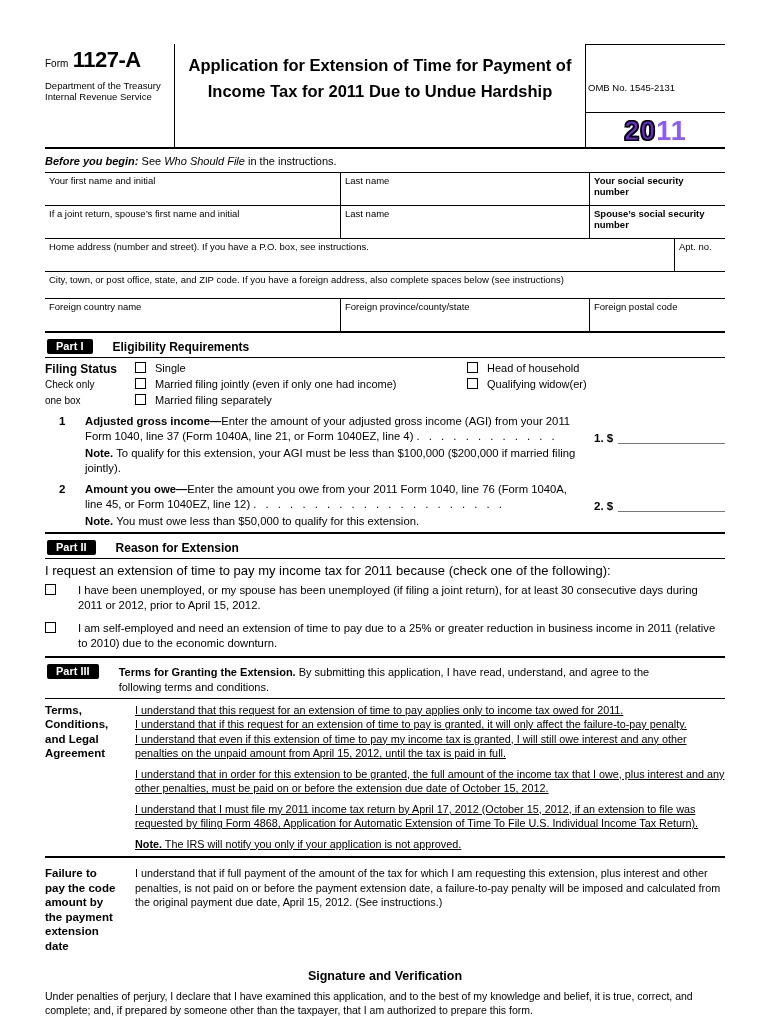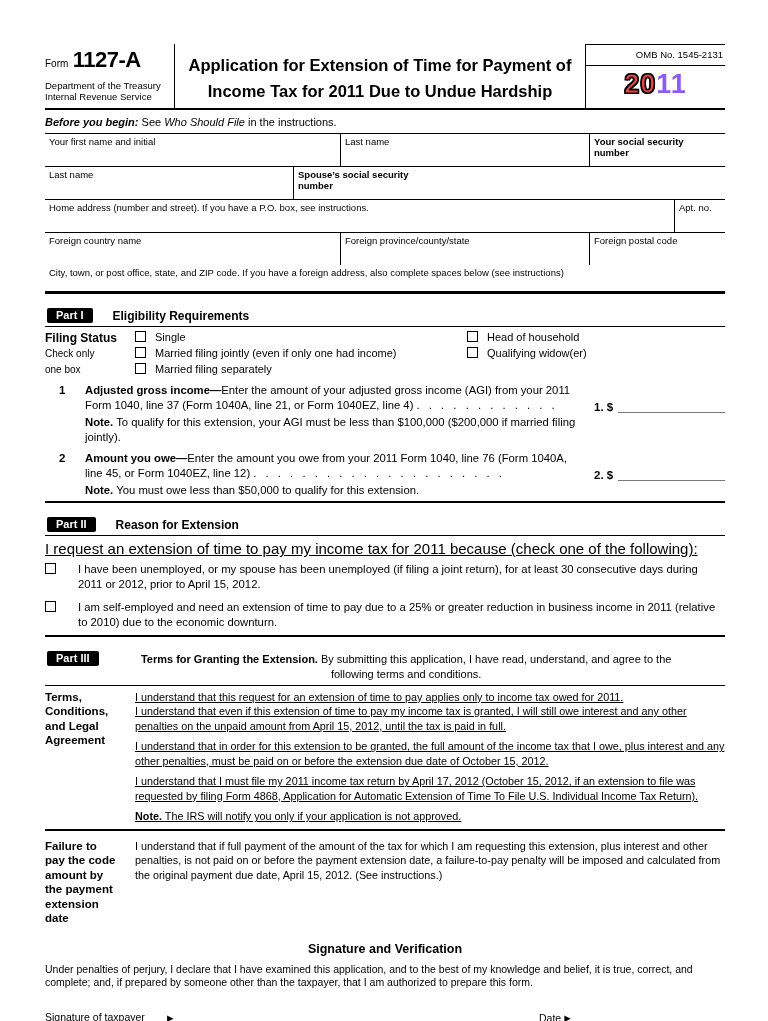--- a/index.html
+++ b/index.html
@@ -9,44 +9,44 @@
 
   
   .header { display:flex; border-bottom:2.5px solid #000; }
   .h-left { width:130px; border-right:1.5px solid #000; padding:3px 6px 4px 0; }
   .form-word { font-size:10px; }
   .form-num { font-size:22px; font-weight:bold; letter-spacing:-0.5px; }
   .agency { font-size:9.5px; line-height:1.2; margin-top:7px; }
   .h-center { flex:1; text-align:center; padding:9px 10px 4px; }
   .title { font-size:16.5px; font-weight:bold; line-height:1.55; }
   .h-right { width:140px; border-left:1.5px solid #000; border-top:1px solid #000; display:flex; flex-direction:column; }
-  .omb { font-size:9.5px; text-align:right; padding:4px 2px 5px; border-bottom:1.5px solid #000; }
+  .omb { font-size:9.5px; text-align:left; padding:4px 2px 19px; border-bottom:1.5px solid #000;margin-top:33px; }
   .year { font-size:27px; font-weight:bold; text-align:center; padding-top:3px; letter-spacing:1px; }
-  .y-outline { color:#ef4444; -webkit-text-stroke:1.2px #000;
+  .y-outline { color:#6d28d9; -webkit-text-stroke:1.2px #000;
                text-shadow:-1px -1px 0 #000,1px -1px 0 #000,-1px 1px 0 #000,1px 1px 0 #000; }
   .y-solid { color:#8b5cf6; }
 
   
   .before { font-size:11px; padding:6px 0 5px; }
   .bi { font-weight:bold; font-style:italic; }
   .it { font-style:italic; }
 
   
   .ntable { border-top:1px solid #000; }
   .nrow { display:flex; border-bottom:1px solid #000; }
   .ncell { font-size:9.5px; padding:2px 4px 0 4px; }
   .brd-r { border-right:1px solid #000; }
   .brd-l { border-left:1px solid #000; }
   .bold { font-weight:bold; }
   .h32 { height:32px; } .h26 { height:26px; }
   .c1 { width:296px; } .c2 { width:249px; } .c3 { width:135px; }
   .ca { width:629px; } .cb { width:51px; }
 
   
-  .part-bar { display:flex; align-items:flex-start; border-top:2px solid #000; border-bottom:1px solid #000; padding:14px 0 3px 2px;text-align:center; }
+  .part-bar { display:flex; align-items:flex-start; border-top:2px solid #000; border-bottom:1px solid #000; padding:6px 0 3px 2px; }
   .part-badge { background:#000; color:#fff; font-weight:bold; font-size:11px; padding:1px 9px 2px; border-radius:2px; margin-right:20px; white-space:nowrap; }
   .part-title { font-weight:bold; font-size:12px; padding-top:1px; }
   .p3-text { font-size:11px; width:575px; line-height:1.35; padding-top:1px; }
   .p3-text .pb { font-weight:bold; }
 
   
   .fs { display:flex; padding:3px 0 2px; }
   .fs-col1 { width:90px; }
   .fs-title { font-weight:bold; font-size:12px; line-height:16px; }
   .fs-sub { font-size:10px; line-height:16px; }
@@ -59,21 +59,21 @@
   .ln-num { width:40px; padding-left:14px; font-weight:bold; font-size:11.5px; line-height:15px; }
   .ln-body { width:495px; font-size:11.3px; line-height:15px; }
   .ln-body .lb { font-weight:bold; }
   .dots { word-spacing:5px; letter-spacing:0.5px; }
   .ln-amt { flex:1; display:flex; align-items:flex-end; }
   .amt-label { font-weight:bold; font-size:11.5px; white-space:nowrap; padding-left:14px; }
   .amt-line { flex:1; border-bottom:1.2px solid #777; height:13px; margin-left:5px; }
   .ln-note { margin-left:40px; width:522px; font-size:11.3px; line-height:15px; padding:2px 0 3px; }
 
   
-  .p2-intro { font-size:15px; padding:4px 0 2px;text-decoration:underline; }
+  .p2-intro { font-size:13px; padding:4px 0 2px; }
   .p2-item { display:flex; gap:22px; padding:3px 0 5px; font-size:11.3px; line-height:15px; }
   .p2-item .txt { flex:1; }
 
   
   .tworow { display:flex; padding:4px 0 5px; }
   .t-label { width:90px; font-weight:bold; font-size:11.5px; line-height:14.5px; }
   .t-body { flex:1; font-size:10.8px; line-height:14.5px; }
   .tp { margin:0;text-decoration:underline; } .gap { margin-top:6px; }
   .nb { font-weight:bold; }
   .failure { border-top:2px solid #000; min-height:100px; }
@@ -123,34 +123,35 @@
     <span class="bi">Before you begin:</span><span> See </span><span class="it">Who Should File</span><span> in the instructions.</span>
   </div>
 
   <div class="ntable">
     <div class="nrow">
       <div class="ncell c1 h32 brd-r"><span>Your first name and initial</span></div>
       <div class="ncell c2 h32 brd-r"><span>Last name</span></div>
       <div class="ncell c3 h32 bold"><span>Your social security number</span></div>
     </div>
     <div class="nrow">
+      <div class="ncell c1 h32 brd-r"><span>If a joint return, spouse’s first name and initial</span></div>
       <div class="ncell c2 h32 brd-r"><span>Last name</span></div>
       <div class="ncell c3 h32 bold"><span>Spouse’s social security number</span></div>
     </div>
     <div class="nrow">
       <div class="ncell ca h32"><span>Home address (number and street). If you have a P.O. box, see instructions.</span></div>
       <div class="ncell cb h32 brd-l"><span>Apt. no.</span></div>
+    </div>
+    <div class="nrow">
+      <div class="ncell h26" style="width:100%"><span>City, town, or post office, state, and ZIP code. If you have a foreign address, also complete spaces below (see instructions)</span></div>
     </div>
     <div class="nrow" style="border-bottom:none">
       <div class="ncell c1 h32 brd-r"><span>Foreign country name</span></div>
       <div class="ncell c2 h32 brd-r"><span>Foreign province/county/state</span></div>
       <div class="ncell c3 h32"><span>Foreign postal code</span></div>
-    </div>
-    <div class="nrow">
-      <div class="ncell h26" style="width:100%"><span>City, town, or post office, state, and ZIP code. If you have a foreign address, also complete spaces below (see instructions)</span></div>
     </div>
   </div>
 
   <div class="part-bar">
     <span class="part-badge">Part I</span>
     <span class="part-title">Eligibility Requirements</span>
   </div>
 
   <div class="fs">
     <div class="fs-col1">
@@ -237,20 +238,21 @@
 
   <div class="tworow">
     <div class="t-label">
       <div>Terms,</div>
       <div>Conditions,</div>
       <div>and Legal</div>
       <div>Agreement</div>
     </div>
     <div class="t-body">
       <p class="tp">I understand that this request for an extension of time to pay applies only to income tax owed for 2011.</p>
+      <p class="tp">I understand that if this request for an extension of time to pay is granted, it will only affect the failure-to-pay penalty.</p>
       <p class="tp">I understand that even if this extension of time to pay my income tax is granted, I will still owe interest and any other penalties on the unpaid amount from April 15, 2012, until the tax is paid in full.</p>
       <p class="tp gap">I understand that in order for this extension to be granted, the full amount of the income tax that I owe, plus interest and any other penalties, must be paid on or before the extension due date of October 15, 2012.</p>
       <p class="tp gap">I understand that I must file my 2011 income tax return by April 17, 2012 (October 15, 2012, if an extension to file was requested by filing Form 4868, Application for Automatic Extension of Time To File U.S. Individual Income Tax Return).</p>
       <p class="tp gap">
         <span class="nb">Note.</span><span> The IRS will notify you only if your application is not approved.</span>
       </p>
     </div>
   </div>
 
   <div class="tworow failure">

